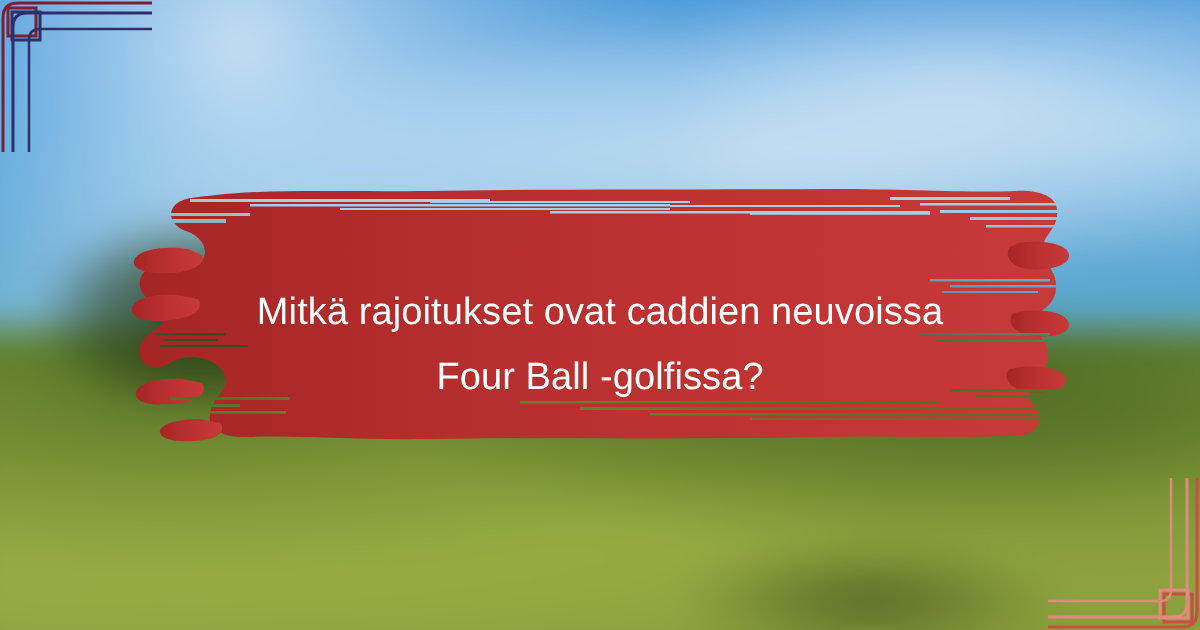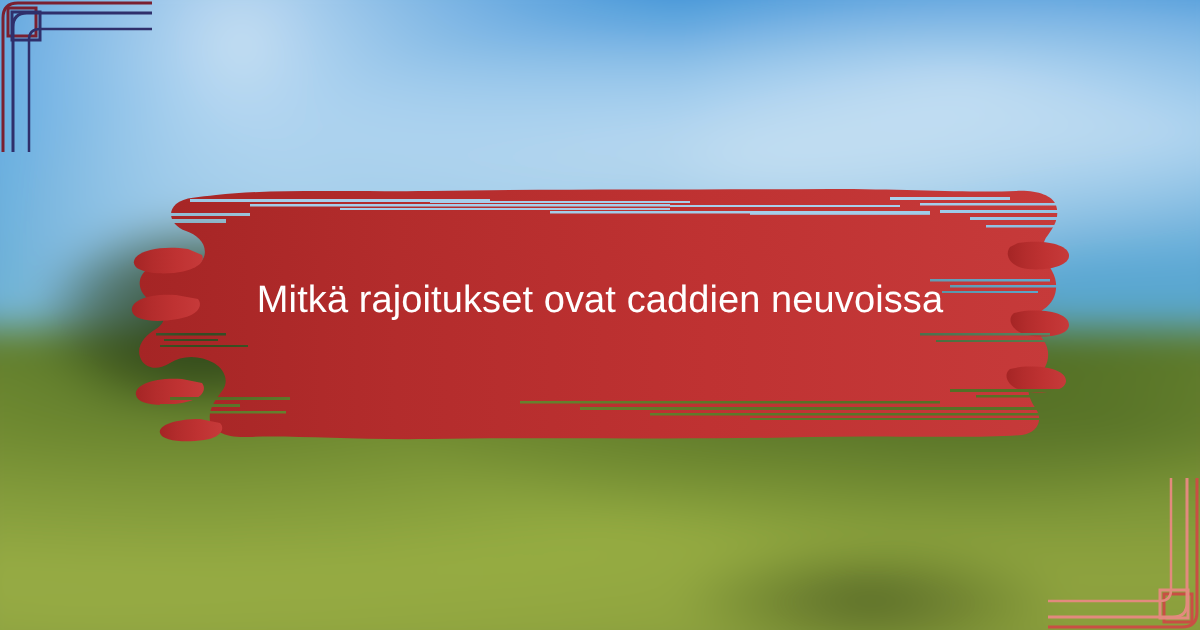--- a/index.html
+++ b/index.html
@@ -104,21 +104,21 @@
     color: #ffffff;
     font-family: "Liberation Sans", sans-serif;
     font-size: 38px;
     font-weight: 400;
     line-height: 53px;
     letter-spacing: 0.1px;
     padding: 0 170px;
     box-sizing: border-box;
     text-rendering: geometricPrecision;
   }
-  .headline .line { display: block; white-space: nowrap; }
+  .headline .line { display: block; white-space: nowrap; margin-top: 12px; }
 
   
   .corner {
     position: absolute;
     width: 152px;
     height: 152px;
     pointer-events: none;
   }
   .corner-tl { left: 0; top: 0; }
   .corner-br { right: 0; bottom: 0; }
@@ -235,20 +235,21 @@
       <g fill="url(#redGrad)" mask="url(#brushMask)">
         <path d="M 888,60 C 916,56 938,62 939,72 C 940,82 920,88 898,86 C 880,84 874,72 880,64 Z"></path>
         <path d="M 894,128 C 922,126 939,132 939,142 C 939,152 918,156 898,152 C 882,149 876,136 884,130 Z"></path>
         <path d="M 890,184 C 918,182 936,188 936,198 C 936,208 914,212 894,208 C 878,205 872,192 880,186 Z"></path>
       </g>
     </svg>
   </div>
 
   <div class="headline">
     <span class="line">Mitkä rajoitukset ovat caddien neuvoissa</span>
+    <span class="line">Four Ball -golfissa?</span>
   </div>
 
   <svg class="corner corner-tl" viewBox="0 0 152 152">
     <g fill="none" stroke-width="3">
 
       <path d="M 3,152 L 3,18 Q 3,3 18,3 L 152,3" stroke="#7a2030"></path>
       <rect x="8" y="8" width="28" height="28" stroke="#7a2030"></rect>
 
       <path d="M 13,152 L 13,27 Q 13,13 27,13 L 152,13" stroke="#2f2f6b"></path>
       <rect x="12" y="12" width="28" height="28" stroke="#2f2f6b"></rect>

